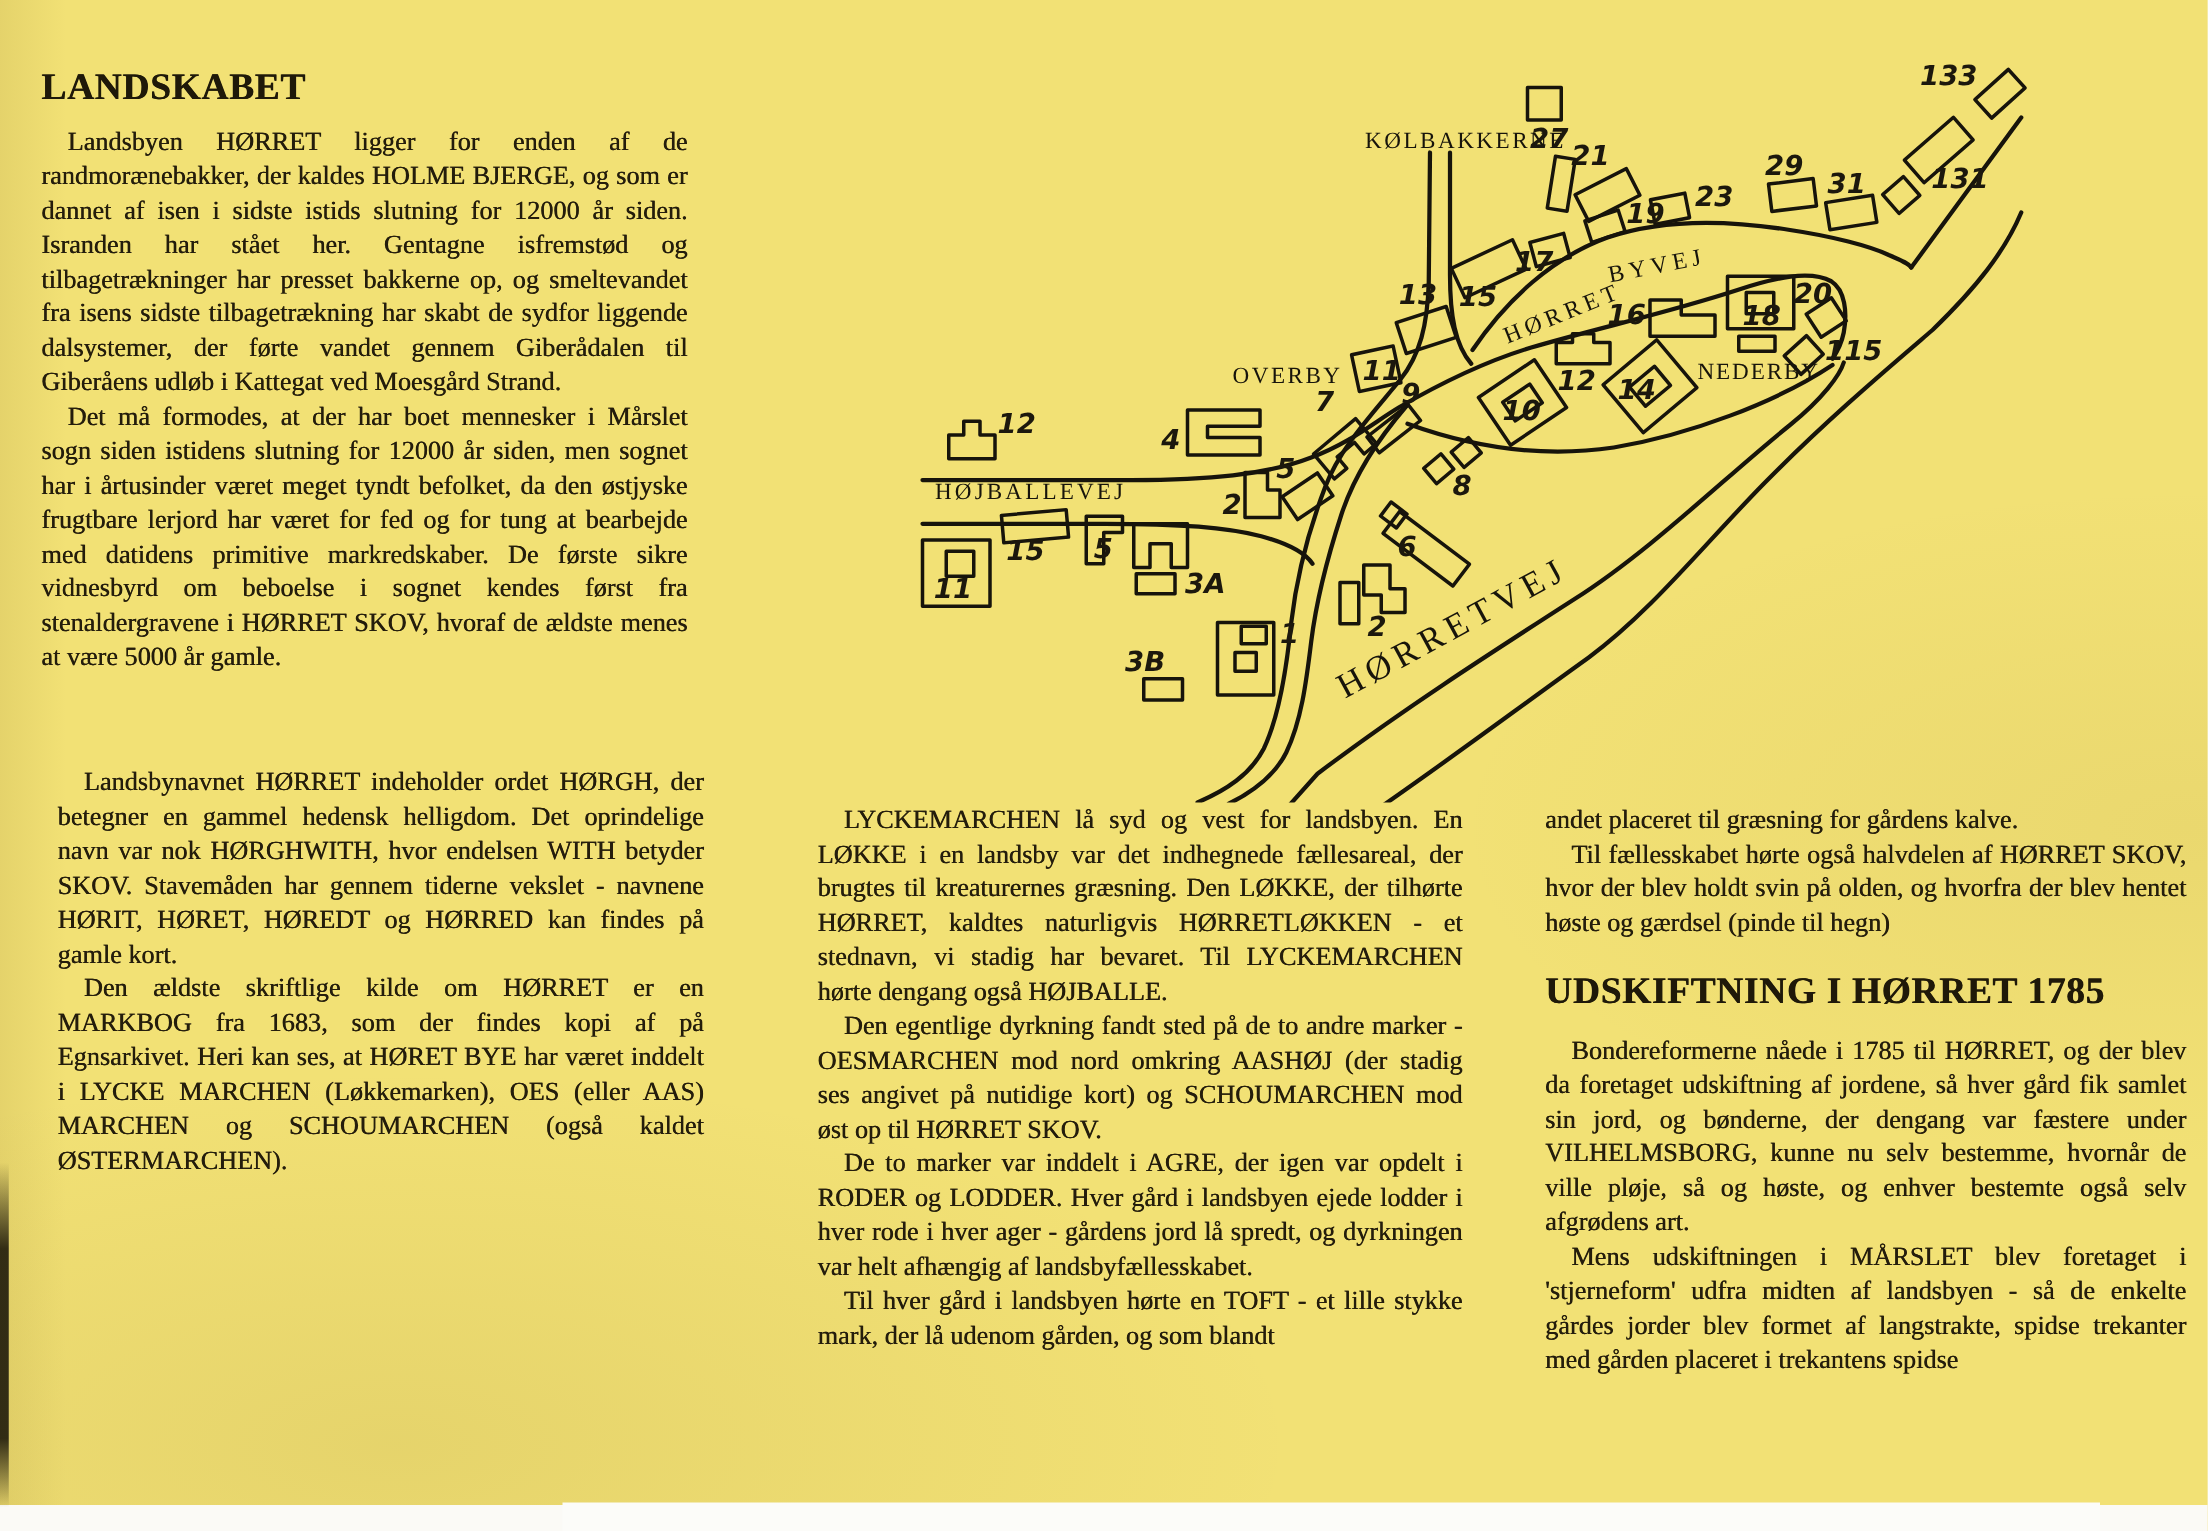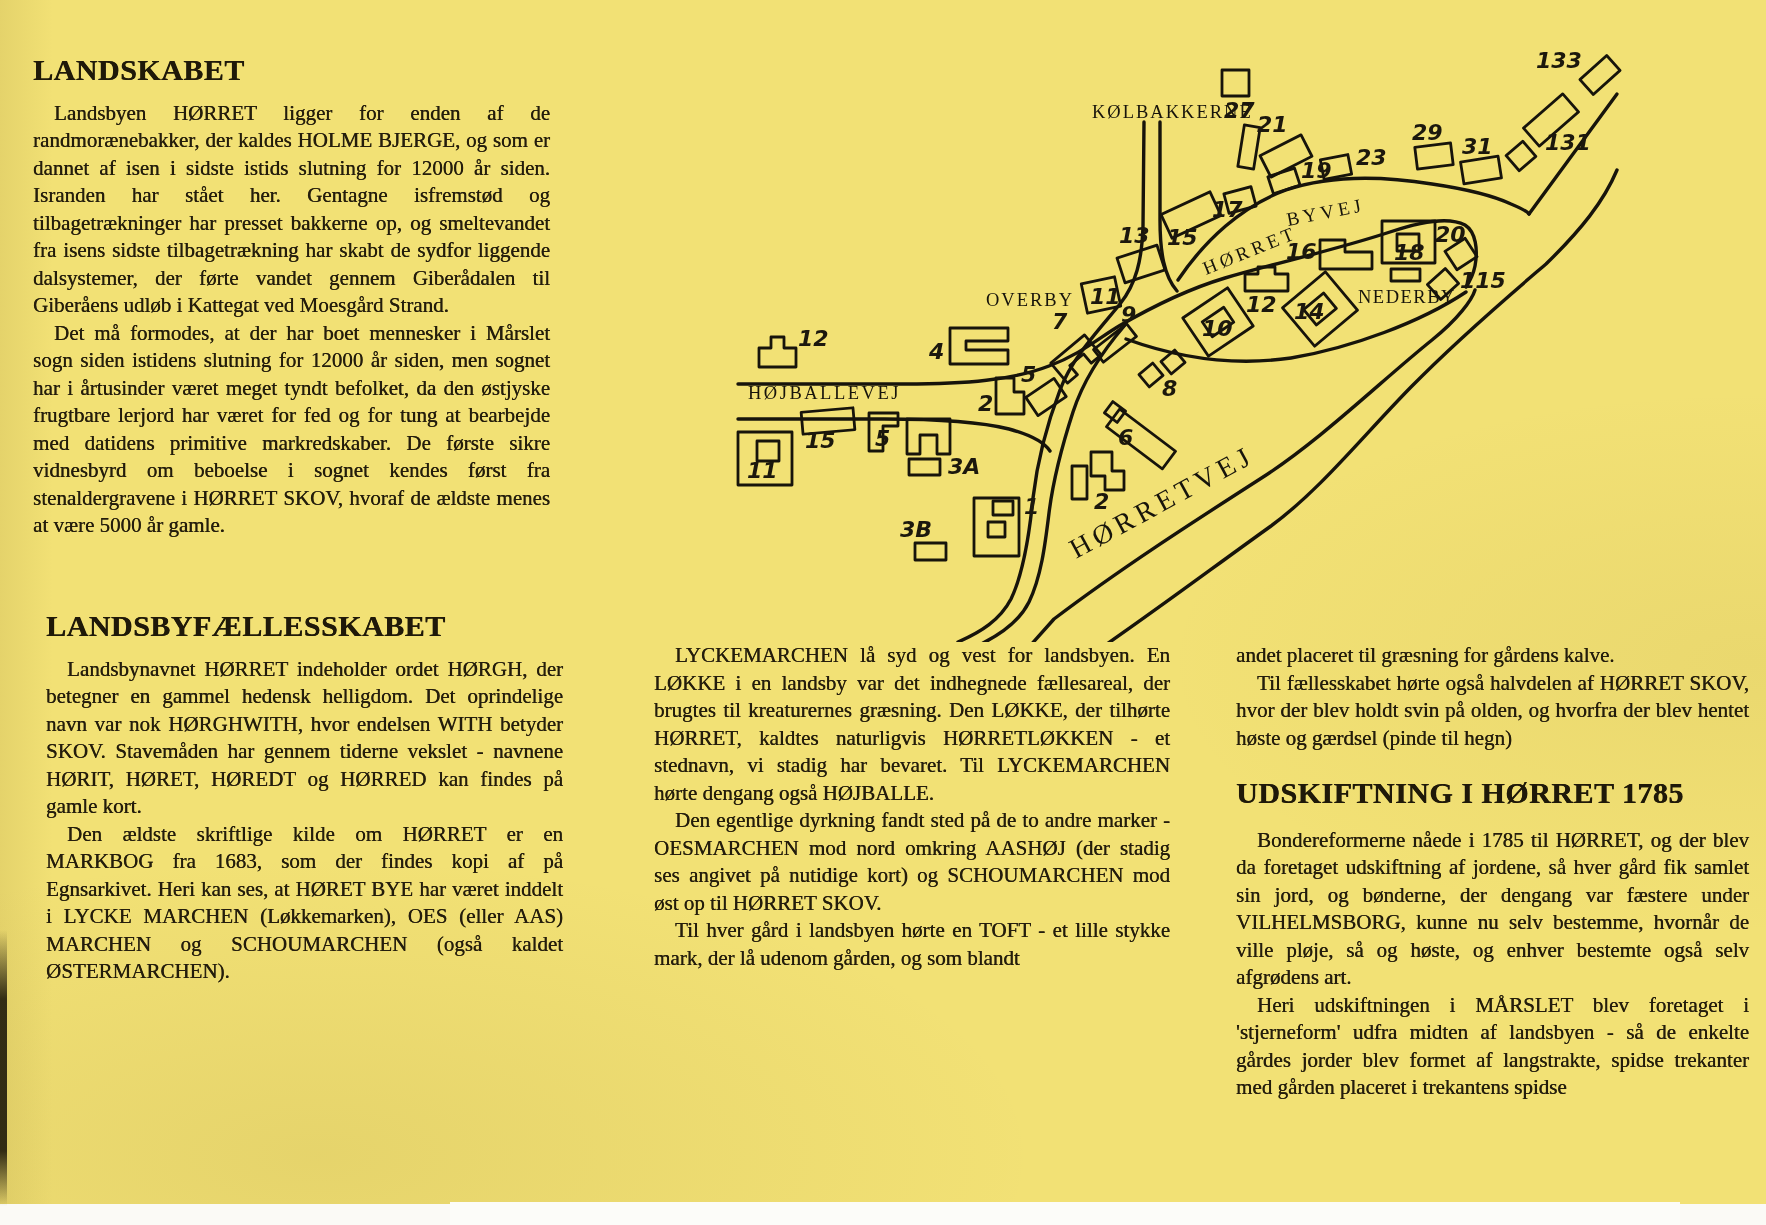--- a/index.html
+++ b/index.html
@@ -41,37 +41,37 @@
   <div class="edge-left"></div>
   <div class="bottom-white"></div>
 
   <section class="col col1a">
     <h1 class="doc">LANDSKABET</h1>
     <p class="indent">Landsbyen HØRRET ligger for enden af de randmorænebakker, der kaldes HOLME BJERGE, og som er dannet af isen i sidste istids slutning for 12000 år siden. Isranden har stået her. Gentagne isfremstød og tilbagetrækninger har presset bakkerne op, og smeltevandet fra isens sidste tilbagetrækning har skabt de sydfor liggende dalsystemer, der førte vandet gennem Giberådalen til Giberåens udløb i Kattegat ved Moesgård Strand.</p>
     <p class="indent">Det må formodes, at der har boet mennesker i Mårslet sogn siden istidens slutning for 12000 år siden, men sognet har i årtusinder været meget tyndt befolket, da den østjyske frugtbare lerjord har været for fed og for tung at bearbejde med datidens primitive markredskaber. De første sikre vidnesbyrd om beboelse i sognet kendes først fra stenaldergravene i HØRRET SKOV, hvoraf de ældste menes at være 5000 år gamle.</p>
   </section>
 
   <section class="col col1b">
-    <h1 class="doc">LANDSBYFÆLLESSKABET</h1>
     <p class="indent">Landsbynavnet HØRRET indeholder ordet HØRGH, der betegner en gammel hedensk helligdom. Det oprindelige navn var nok HØRGHWITH, hvor endelsen WITH betyder SKOV. Stavemåden har gennem tiderne vekslet - navnene HØRIT, HØRET, HØREDT og HØRRED kan findes på gamle kort.</p>
     <p class="indent">Den ældste skriftlige kilde om HØRRET er en MARKBOG fra 1683, som der findes kopi af på Egnsarkivet. Heri kan ses, at HØRET BYE har været inddelt i LYCKE MARCHEN (Løkkemarken), OES (eller AAS) MARCHEN og SCHOUMARCHEN (også kaldet ØSTERMARCHEN).</p>
   </section>
 
   <section class="col col2">
     <p class="indent">LYCKEMARCHEN lå syd og vest for landsbyen. En LØKKE i en landsby var det indhegnede fællesareal, der brugtes til kreaturernes græsning. Den LØKKE, der tilhørte HØRRET, kaldtes naturligvis HØRRETLØKKEN - et stednavn, vi stadig har bevaret. Til LYCKEMARCHEN hørte dengang også HØJBALLE.</p>
     <p class="indent">Den egentlige dyrkning fandt sted på de to andre marker - OESMARCHEN mod nord omkring AASHØJ (der stadig ses angivet på nutidige kort) og SCHOUMARCHEN mod øst op til HØRRET SKOV.</p>
+    <p class="indent">De to marker var inddelt i AGRE, der igen var opdelt i RODER og LODDER. Hver gård i landsbyen ejede lodder i hver rode i hver ager - gårdens jord lå spredt, og dyrkningen var helt afhængig af landsbyfællesskabet.</p>
     <p class="indent">Til hver gård i landsbyen hørte en TOFT - et lille stykke mark, der lå udenom gården, og som blandt</p>
   </section>
 
   <section class="col col3">
     <p>andet placeret til græsning for gårdens kalve.</p>
     <p class="indent">Til fællesskabet hørte også halvdelen af HØRRET SKOV, hvor der blev holdt svin på olden, og hvorfra der blev hentet høste og gærdsel (pinde til hegn)</p>
     <h1 class="doc">UDSKIFTNING I HØRRET 1785</h1>
     <p class="indent">Bondereformerne nåede i 1785 til HØRRET, og der blev da foretaget udskiftning af jordene, så hver gård fik samlet sin jord, og bønderne, der dengang var fæstere under VILHELMSBORG, kunne nu selv bestemme, hvornår de ville pløje, så og høste, og enhver bestemte også selv afgrødens art.</p>
-    <p class="indent">Heri udskiftningen i MÅRSLET blev foretaget i 'stjerneform' udfra midten af landsbyen - så de enkelte gårdes jorder blev formet af langstrakte, spidse trekanter med gården placeret i trekantens spidse</p>
+    <p class="indent">Mens udskiftningen i MÅRSLET blev foretaget i 'stjerneform' udfra midten af landsbyen - så de enkelte gårdes jorder blev formet af langstrakte, spidse trekanter med gården placeret i trekantens spidse</p>
   </section>
 
   <svg class="map" width="1146" height="614" viewBox="0 0 1146 614">
     <g>
       <path class="road" d="M 524 94 L 523 198 C 522 232 516 256 500 276 C 478 303 452 330 440 362 C 427 396 417 436 413 470 C 409 510 403 546 391 571 C 380 592 361 604 338 614"></path>
       <path class="road" d="M 540 94 L 540 192 C 540 224 544 248 557 263"></path>
       <path class="road" d="M 558 252 C 585 212 622 178 666 162 C 710 147 762 148 812 156 C 846 161 876 169 891 176 C 903 181 907 183 909 186"></path>
       <path class="road" d="M 909 186 L 997 66"></path>
       <path class="road" d="M 118 356 L 285 356 C 346 356 393 352 429 338 C 459 327 479 310 499 298 C 530 280 565 262 605 250 C 660 234 715 222 770 204 C 800 194 828 188 845 197 C 856 204 858 222 855 238 C 853 248 850 253 846 259"></path>
       <path class="road" d="M 118 391 L 264 391 C 325 391 361 394 389 401 C 411 407 424 414 430 423"></path>

